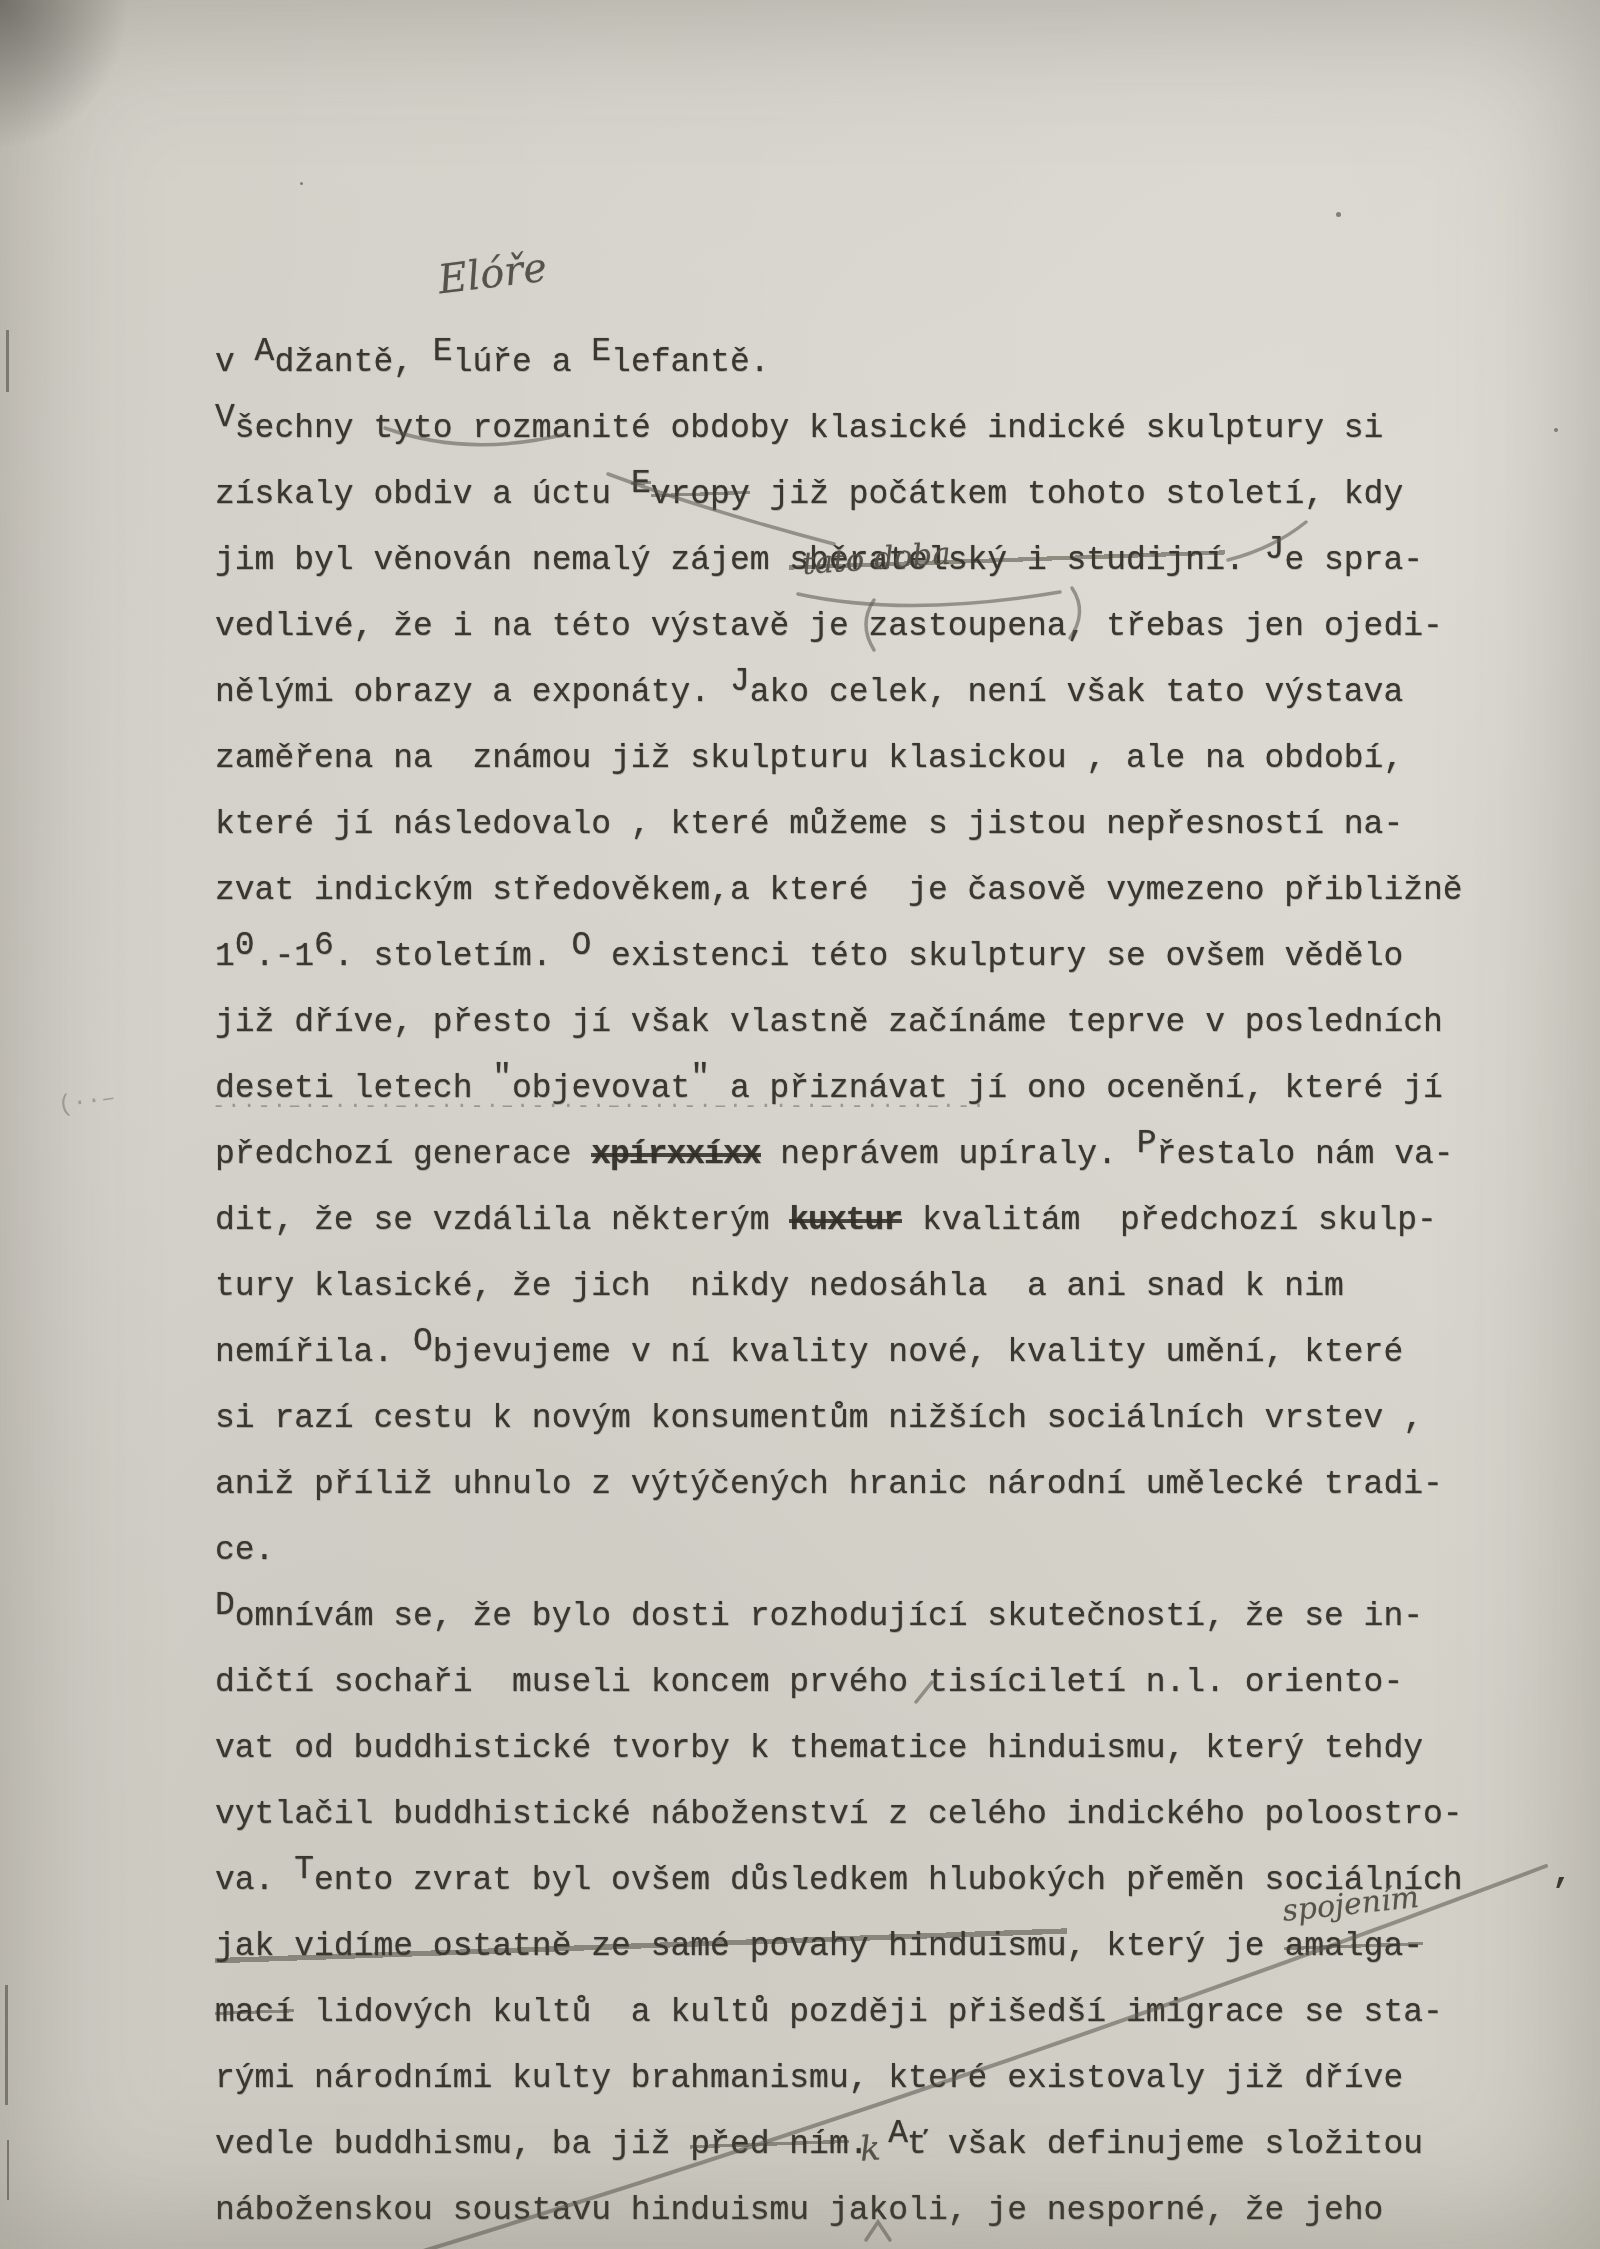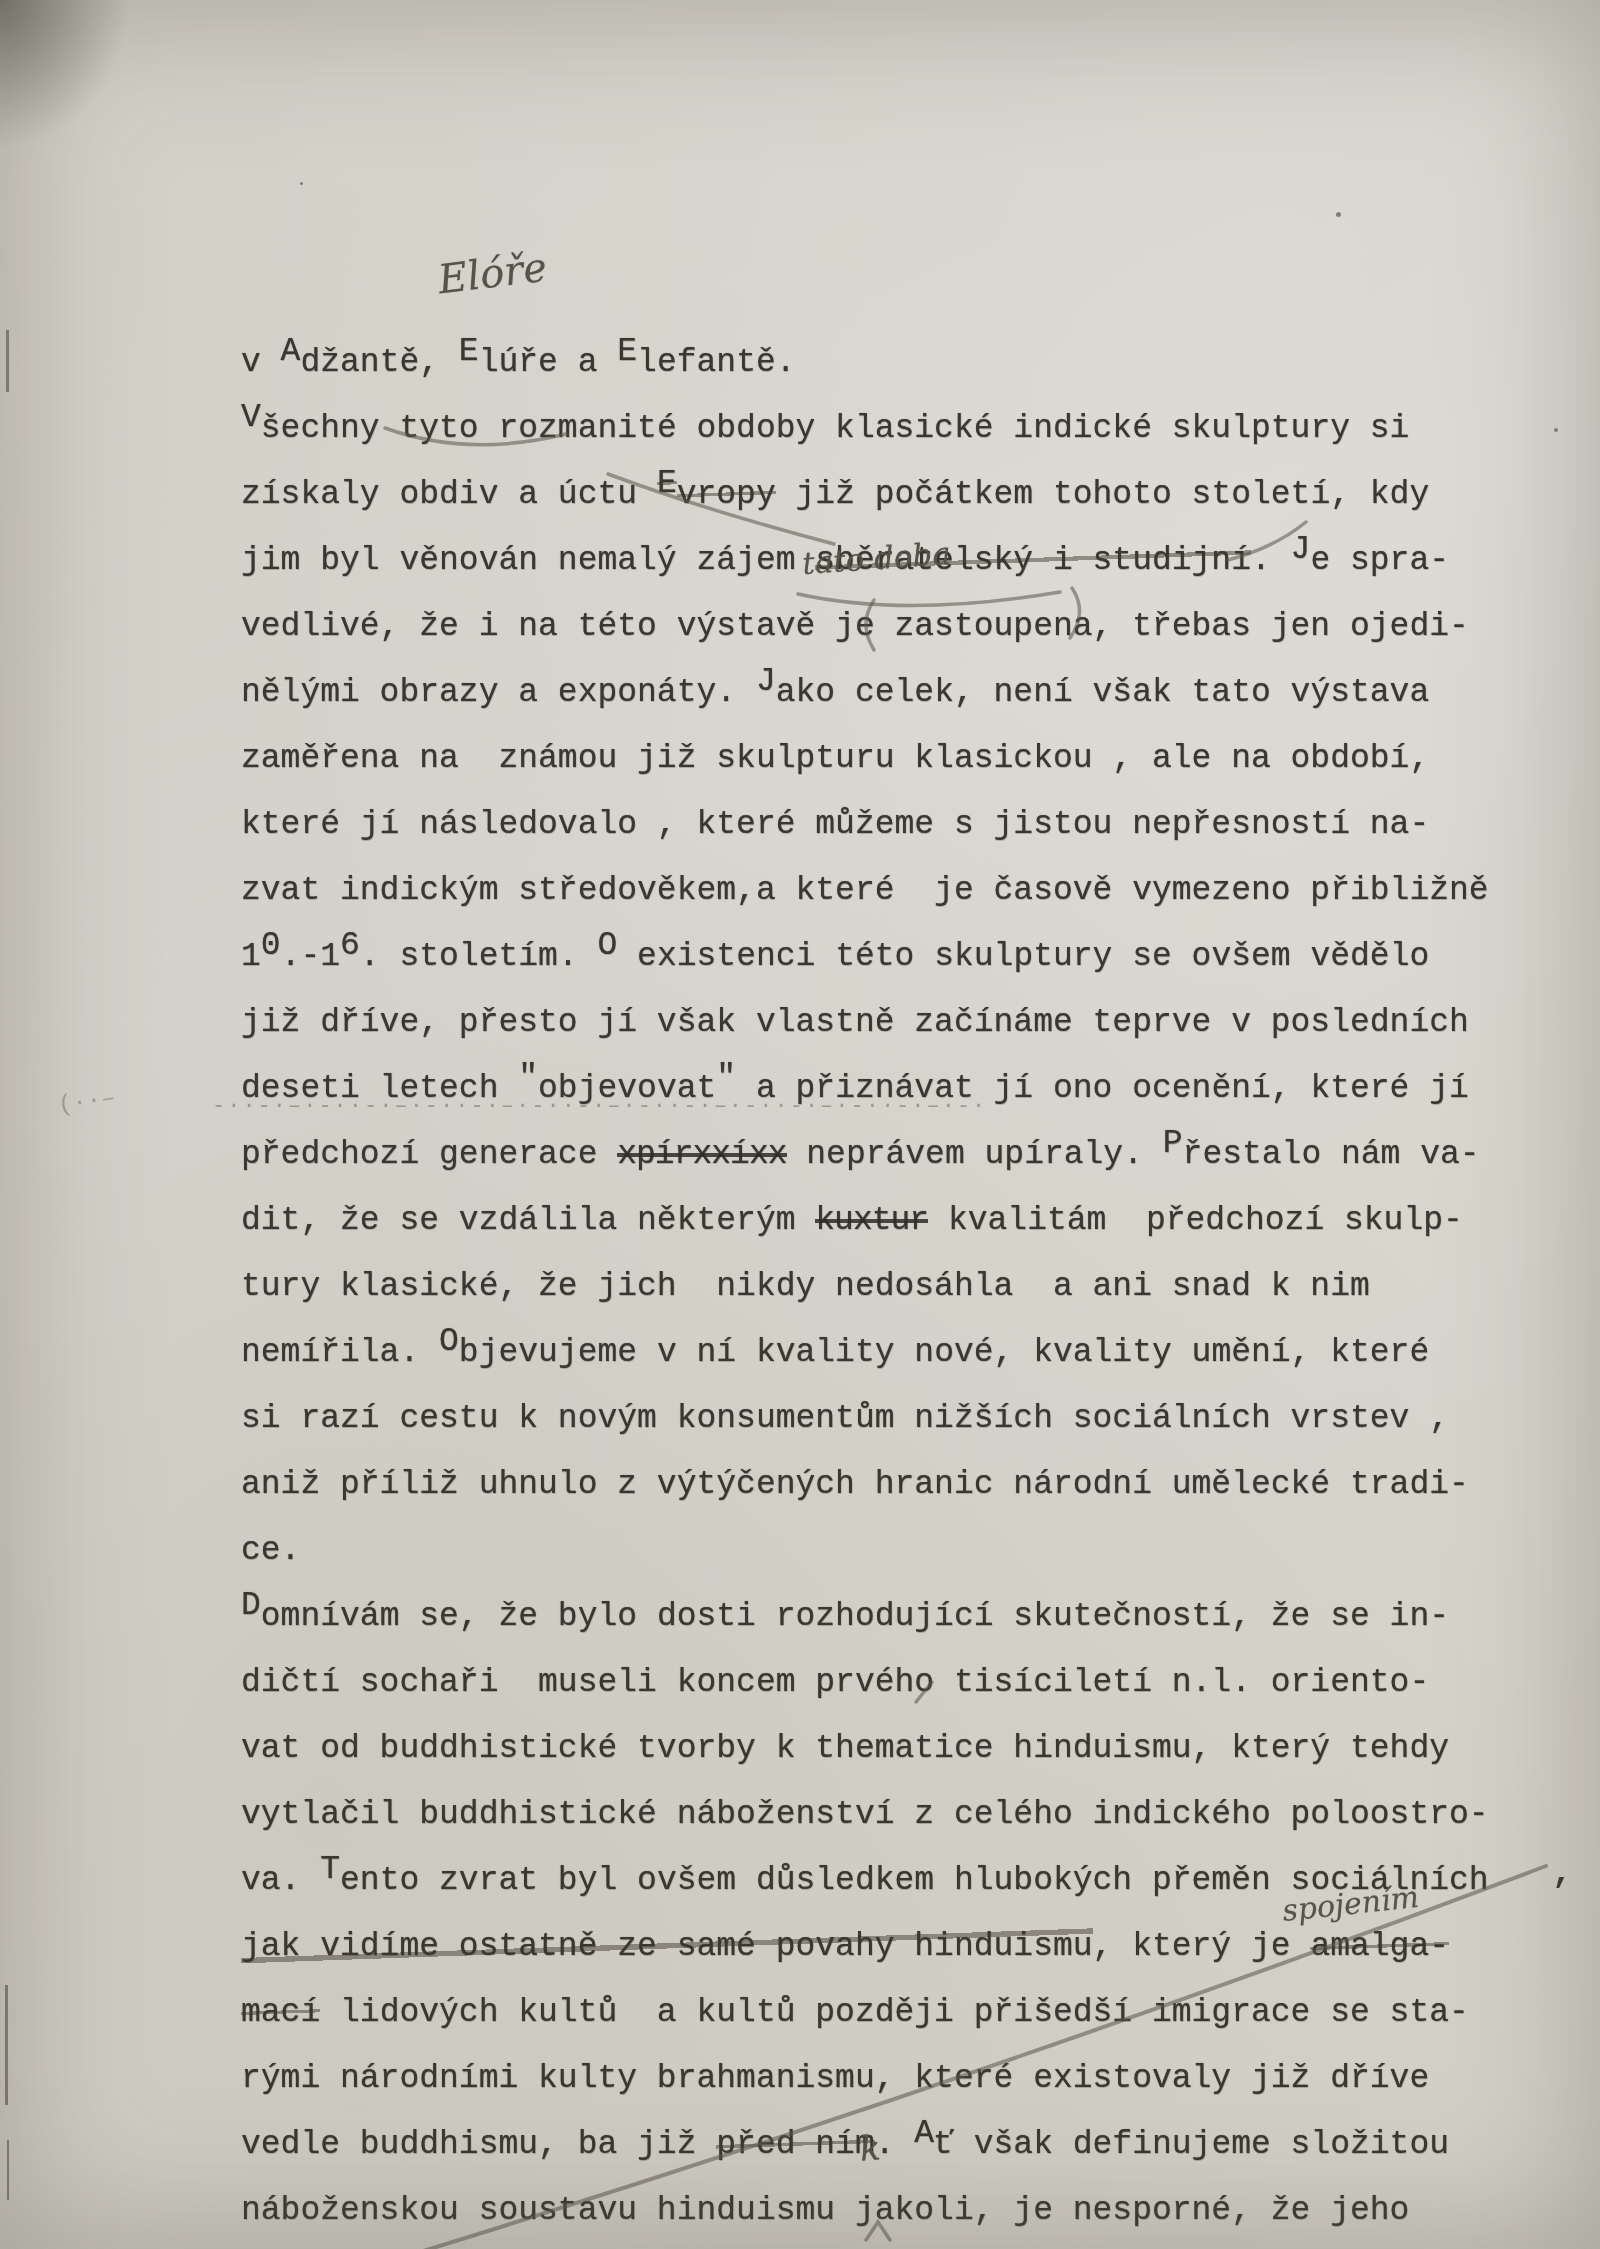--- a/index.html
+++ b/index.html
@@ -14,26 +14,26 @@
   }
   .vignette { position:absolute; inset:0; box-shadow: inset 0 0 150px rgba(95,90,78,0.40); pointer-events:none; }
   .corner-shade { position:absolute; left:0; top:0; width:130px; height:150px;
     background: radial-gradient(ellipse at 0 0, rgba(40,38,34,0.50), transparent 70%); }
 
   .typed {
     position:absolute; left:215px; top:330px; width:1330px;
     font-size:33px; line-height:66px; white-space:pre;
     text-shadow: 0 0 1px rgba(50,48,42,0.55), 0.5px 0.5px 0 rgba(50,48,42,0.22);
   }
-  .tline { height:66px;margin-left:26px; }
+  .tline { height:66px; }
   .seg-sup { position:relative; top:-0.34em; }
   .seg-strike {
     background-image: linear-gradient(178deg, transparent 45%, rgba(92,87,75,0.60) 45%, rgba(92,87,75,0.60) 53%, transparent 53%);
   }
-  .seg-xstrike { font-weight:400; position:relative; letter-spacing:-1px; }
+  .seg-xstrike { font-weight:700; position:relative; letter-spacing:-1px; }
   .seg-xstrike::after { content:""; position:absolute; left:0; right:0; top:46%; height:4px; background:rgba(45,43,38,0.85); }
 
   .hand { position:absolute; font-family:"DejaVu Serif",serif; font-style:italic; color:#56534a;
           text-shadow:0 0 1px rgba(86,83,74,0.4); white-space:pre; }
   .hand-elore    { left:438px;  top:250px;  font-size:40px; transform:rotate(-7deg); }
   .hand-tatodoba { left:802px;  top:540px;  font-size:31px; transform:rotate(-4deg); }
   .hand-spojenim { left:1282px; top:1886px; font-size:30px; transform:rotate(-6deg); }
   .hand-k        { left:860px;  top:2128px; font-size:34px; transform:rotate(-4deg); }
 
   .erasure { position:absolute; left:212px; top:1094px; font-size:22px; letter-spacing:2px;

